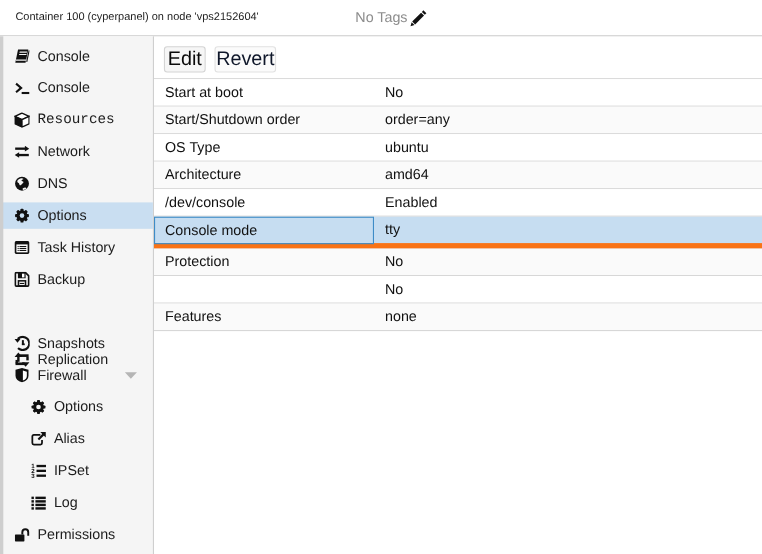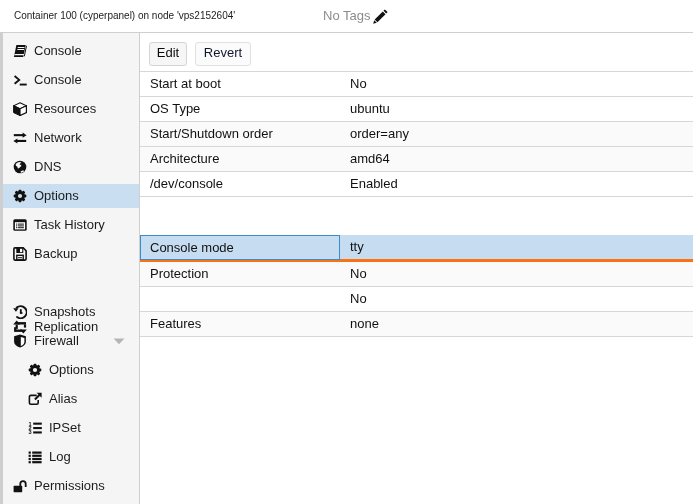--- a/index.html
+++ b/index.html
@@ -16,29 +16,29 @@
   #sidebar{left:0;top:33px;width:139px;height:471px;background:#f5f5f5;border-right:1px solid #cfcfcf;}
   #lstrip{left:0;top:33px;width:3px;height:471px;background:#cecece;z-index:5;}
   .nav{left:0;width:139px;height:24px;line-height:24px;font-size:13px;color:#1c1c1c;}
   .nav .txt{position:absolute;left:34px;top:0;}
   .nav.sub .txt{left:49px;}
   .nav svg{position:absolute;left:13px;top:5px;}
   .nav.sub svg{left:28px;}
   .nav.sel{background:#c9def1;}
   
   .btn{position:absolute;height:24px;border:1px solid #d4d4d4;border-radius:3px;background:#f6f6f6;
-       font-size:13px;color:#0a0a0a;text-align:center;line-height:20px;box-sizing:border-box;}
+       font-size:18px;color:#0a0a0a;text-align:center;line-height:20px;box-sizing:border-box;}
   .btn.dis{border-color:#e1e1e1;background:#fbfbfb;color:#0f172a;}
   
   #grid{left:140px;top:71px;width:553px;border-top:1px solid #d7d7d7;}
   .row{position:relative;width:553px;height:24px;border-bottom:1px solid #d7d7d7;background:#fff;font-size:13px;color:#111;}
   .row.alt{background:#fafafa;}
   .row .n{position:absolute;left:10px;top:0;width:190px;height:24px;line-height:24px;}
   .row .v{position:absolute;left:210px;top:0;height:24px;line-height:24px;}
-  .row.sel{background:#c6ddf1;border-bottom:3px solid #f97316;margin-top:38px;}
+  .row.sel{background:#c6ddf1;border-bottom:5px solid #f97316;}
   .row.sel .ncell{position:absolute;left:0;top:0;width:200px;height:25px;border:1px solid #3e8cc7;line-height:23px;padding-left:9px;box-sizing:border-box;}
 </style>
 </head>
 <body>
 <div id="page">
   <div class="abs" id="topbar"></div>
   <div class="abs" id="title">Container 100 (cyperpanel) on node 'vps2152604'</div>
   <div class="abs" id="notags">No Tags</div>
   <svg class="abs" id="pencil" width="18" height="17" viewBox="0 0 18 17">
     <polygon points="1.2,15.8 2.2,12.2 4.8,14.8 1.2,15.8" fill="#111"></polygon>
@@ -59,21 +59,21 @@
       </svg>
       <span class="txt">Console</span>
       </div>
     <div class="abs nav" style="top:68px;">
       <svg width="14" height="14" viewBox="0 0 14 14">
         <polyline points="1.6,3 6.2,6.9 1.6,10.8" fill="none" stroke="#111" stroke-width="1.9"></polyline>
         <rect x="6.7" y="10.6" width="7" height="1.9" fill="#111"></rect>
       </svg>
       <span class="txt">Console</span>
       </div>
-    <div class="abs nav" style="top:97px;">
+    <div class="abs nav" style="top:97px;font-family:Liberation Mono, monospace;">
       <svg width="14" height="14" viewBox="0 0 14 14">
         <polygon points="7,0.8 13.4,3.8 7,6.8 0.6,3.8" fill="#fff" stroke="#111" stroke-width="1.2"></polygon>
         <polygon points="0.6,3.8 7,6.8 7,13.6 0.6,10.6" fill="#111" stroke="#111" stroke-width="1"></polygon>
         <polygon points="13.4,3.8 7,6.8 7,13.6 13.4,10.6" fill="#fff" stroke="#111" stroke-width="1.2"></polygon>
       </svg>
       <span class="txt">Resources</span>
       </div>
     <div class="abs nav" style="top:126px;">
       <svg width="14" height="14" viewBox="0 0 14 14">
         <rect x="0.8" y="3.1" width="9.4" height="2.1" fill="#111"></rect>
@@ -213,27 +213,27 @@
   </div>
 
   <div class="btn" style="left:149px;top:42px;width:38px;">Edit</div>
   <div class="btn dis" style="left:195px;top:42px;width:56px;">Revert</div>
 
   <div class="abs" id="grid">
     <div class="row">
         <div class="n">Start at boot</div>
         <div class="v">No</div>
       </div>
+    <div class="row alt">
+        <div class="n">Start/Shutdown order</div>
+        <div class="v">order=any</div>
+      </div>
     <div class="row">
         <div class="n">OS Type</div>
         <div class="v">ubuntu</div>
-      </div>
-    <div class="row alt">
-        <div class="n">Start/Shutdown order</div>
-        <div class="v">order=any</div>
       </div>
     <div class="row alt">
         <div class="n">Architecture</div>
         <div class="v">amd64</div>
       </div>
     <div class="row">
         <div class="n">/dev/console</div>
         <div class="v">Enabled</div>
       </div>
     <div class="row sel">

